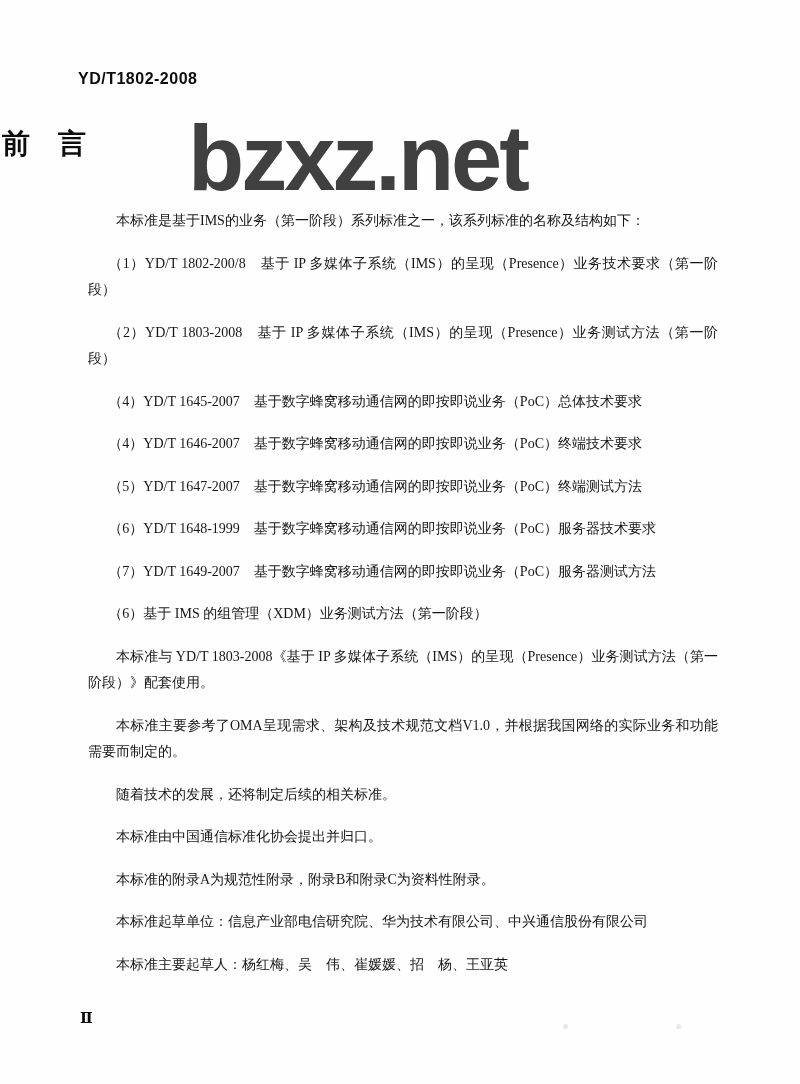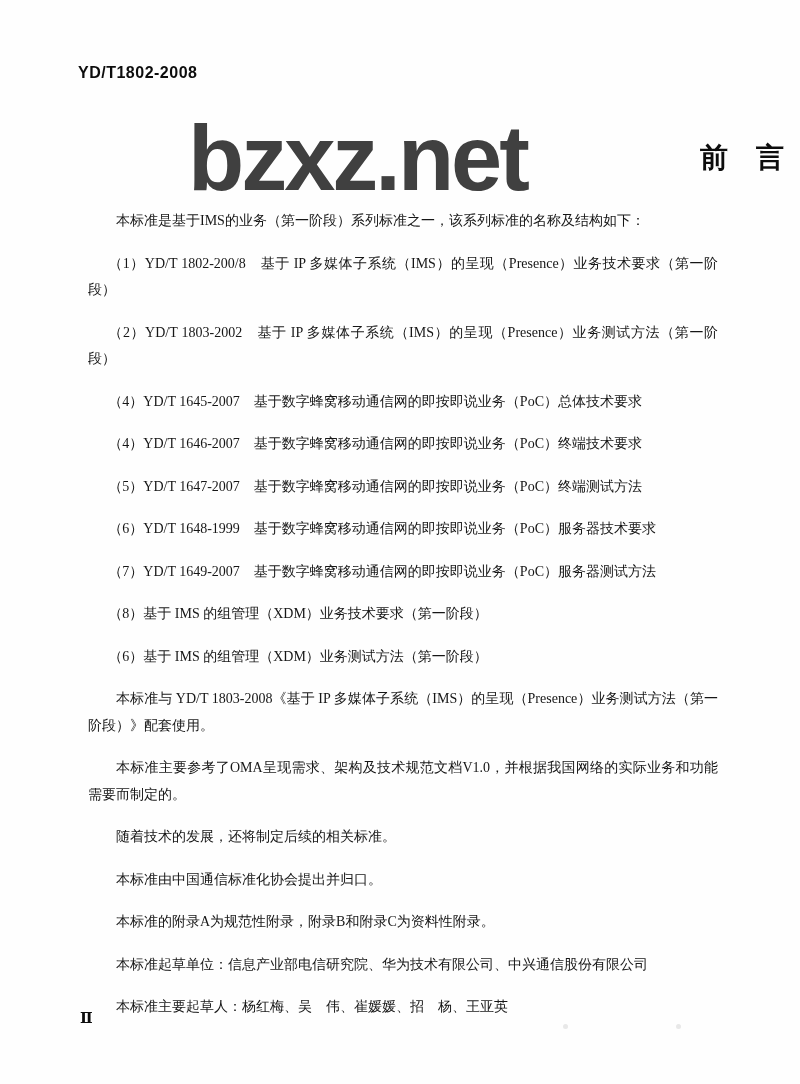--- a/index.html
+++ b/index.html
@@ -26,35 +26,35 @@
     font-size: 92px;
     line-height: 1;
     letter-spacing: -3px;
     color: #404040;
     user-select: none;
     z-index: 0;
   }
   .doc-header {
     position: absolute;
     left: 78px;
-    top: 64px;
+    top: 70px;
     font-family: "Liberation Sans", "DejaVu Sans", sans-serif;
     font-weight: bold;
     font-size: 16px;
     letter-spacing: 0.5px;
     color: #0d0d0d;
     z-index: 2;
   }
   .doc-title {
     position: absolute;
     left: 0;
     right: 0;
     top: 123px;
-    margin: 16px;
-    text-align: right;
+    margin: 2px;
+    text-align: left;
     font-family: "Liberation Sans", "DejaVu Sans", sans-serif;
     font-weight: bold;
     font-size: 28px;
     color: #0d0d0d;
     z-index: 2;
   }
   .body-text {
     position: absolute;
     left: 72px;
     top: 192px;
@@ -95,27 +95,26 @@
   <div class="watermark">bzxz.net</div>
 
   <div class="doc-header">YD/T1802-2008</div>
 
   <h1 class="doc-title">前　言</h1>
 
   <div class="body-text">
     <p class="indent">本标准是基于IMS的业务（第一阶段）系列标准之一，该系列标准的名称及结构如下：</p>
 
     <div class="std-item">（1）YD/T 1802-200/8　基于 IP 多媒体子系统（IMS）的呈现（Presence）业务技术要求（第一阶段）</div>
-    <div class="std-item">（2）YD/T 1803-2002　基于 IP 多媒体子系统（IMS）的呈现（Presence）业务测试方法（第一阶段）</div>
+    <div class="std-item">（2）YD/T 1803-2008　基于 IP 多媒体子系统（IMS）的呈现（Presence）业务测试方法（第一阶段）</div>
     <div class="std-item">（4）YD/T 1645-2007　基于数字蜂窝移动通信网的即按即说业务（PoC）总体技术要求</div>
     <div class="std-item">（4）YD/T 1646-2007　基于数字蜂窝移动通信网的即按即说业务（PoC）终端技术要求</div>
     <div class="std-item">（5）YD/T 1647-2007　基于数字蜂窝移动通信网的即按即说业务（PoC）终端测试方法</div>
     <div class="std-item">（6）YD/T 1648-1999　基于数字蜂窝移动通信网的即按即说业务（PoC）服务器技术要求</div>
     <div class="std-item">（7）YD/T 1649-2007　基于数字蜂窝移动通信网的即按即说业务（PoC）服务器测试方法</div>
-    <div class="std-item">（8）基于 IMS 的组管理（XDM）业务技术要求（第一阶段）</div>
     <div class="std-item">（6）基于 IMS 的组管理（XDM）业务测试方法（第一阶段）</div>
 
     <p class="indent">本标准与 YD/T 1803-2008《基于 IP 多媒体子系统（IMS）的呈现（Presence）业务测试方法（第一阶段）》配套使用。</p>
     <p class="indent">本标准主要参考了OMA呈现需求、架构及技术规范文档V1.0，并根据我国网络的实际业务和功能需要而制定的。</p>
     <p class="indent">随着技术的发展，还将制定后续的相关标准。</p>
     <p class="indent">本标准由中国通信标准化协会提出并归口。</p>
     <p class="indent">本标准的附录A为规范性附录，附录B和附录C为资料性附录。</p>
     <p class="indent">本标准起草单位：信息产业部电信研究院、华为技术有限公司、中兴通信股份有限公司</p>
     <p class="indent">本标准主要起草人：杨红梅、吴　伟、崔媛媛、招　杨、王亚英</p>
   </div>

